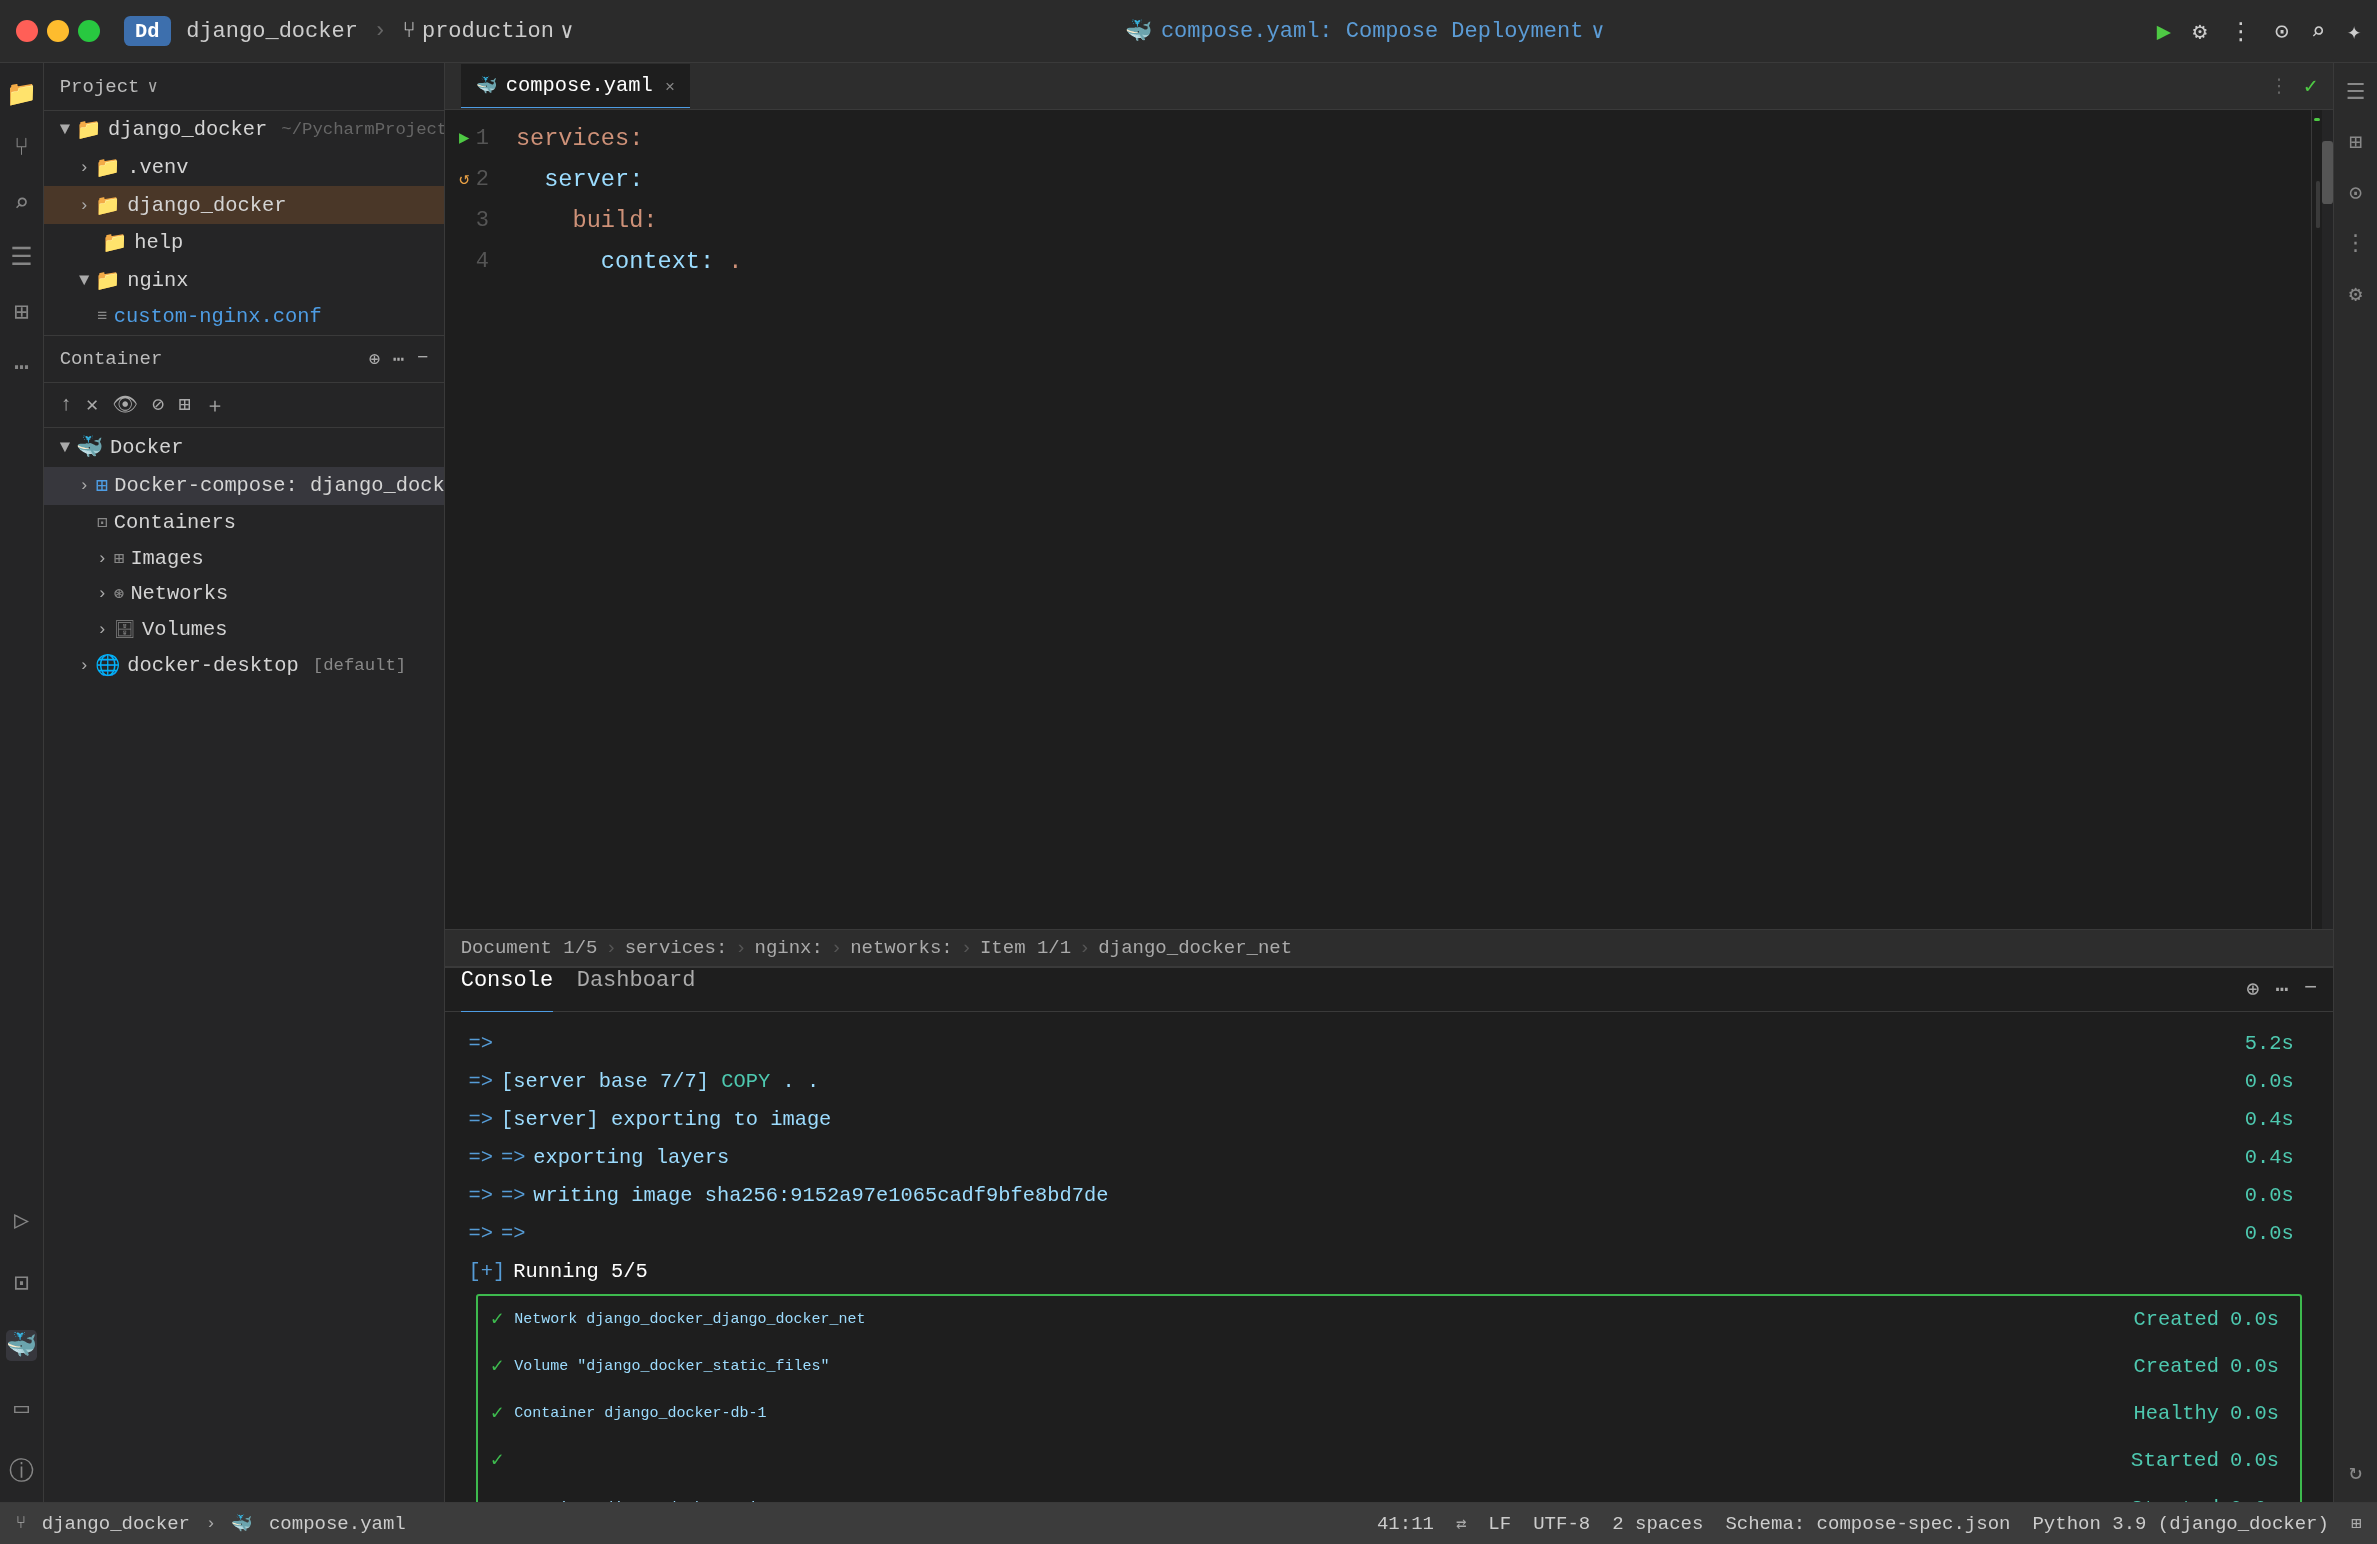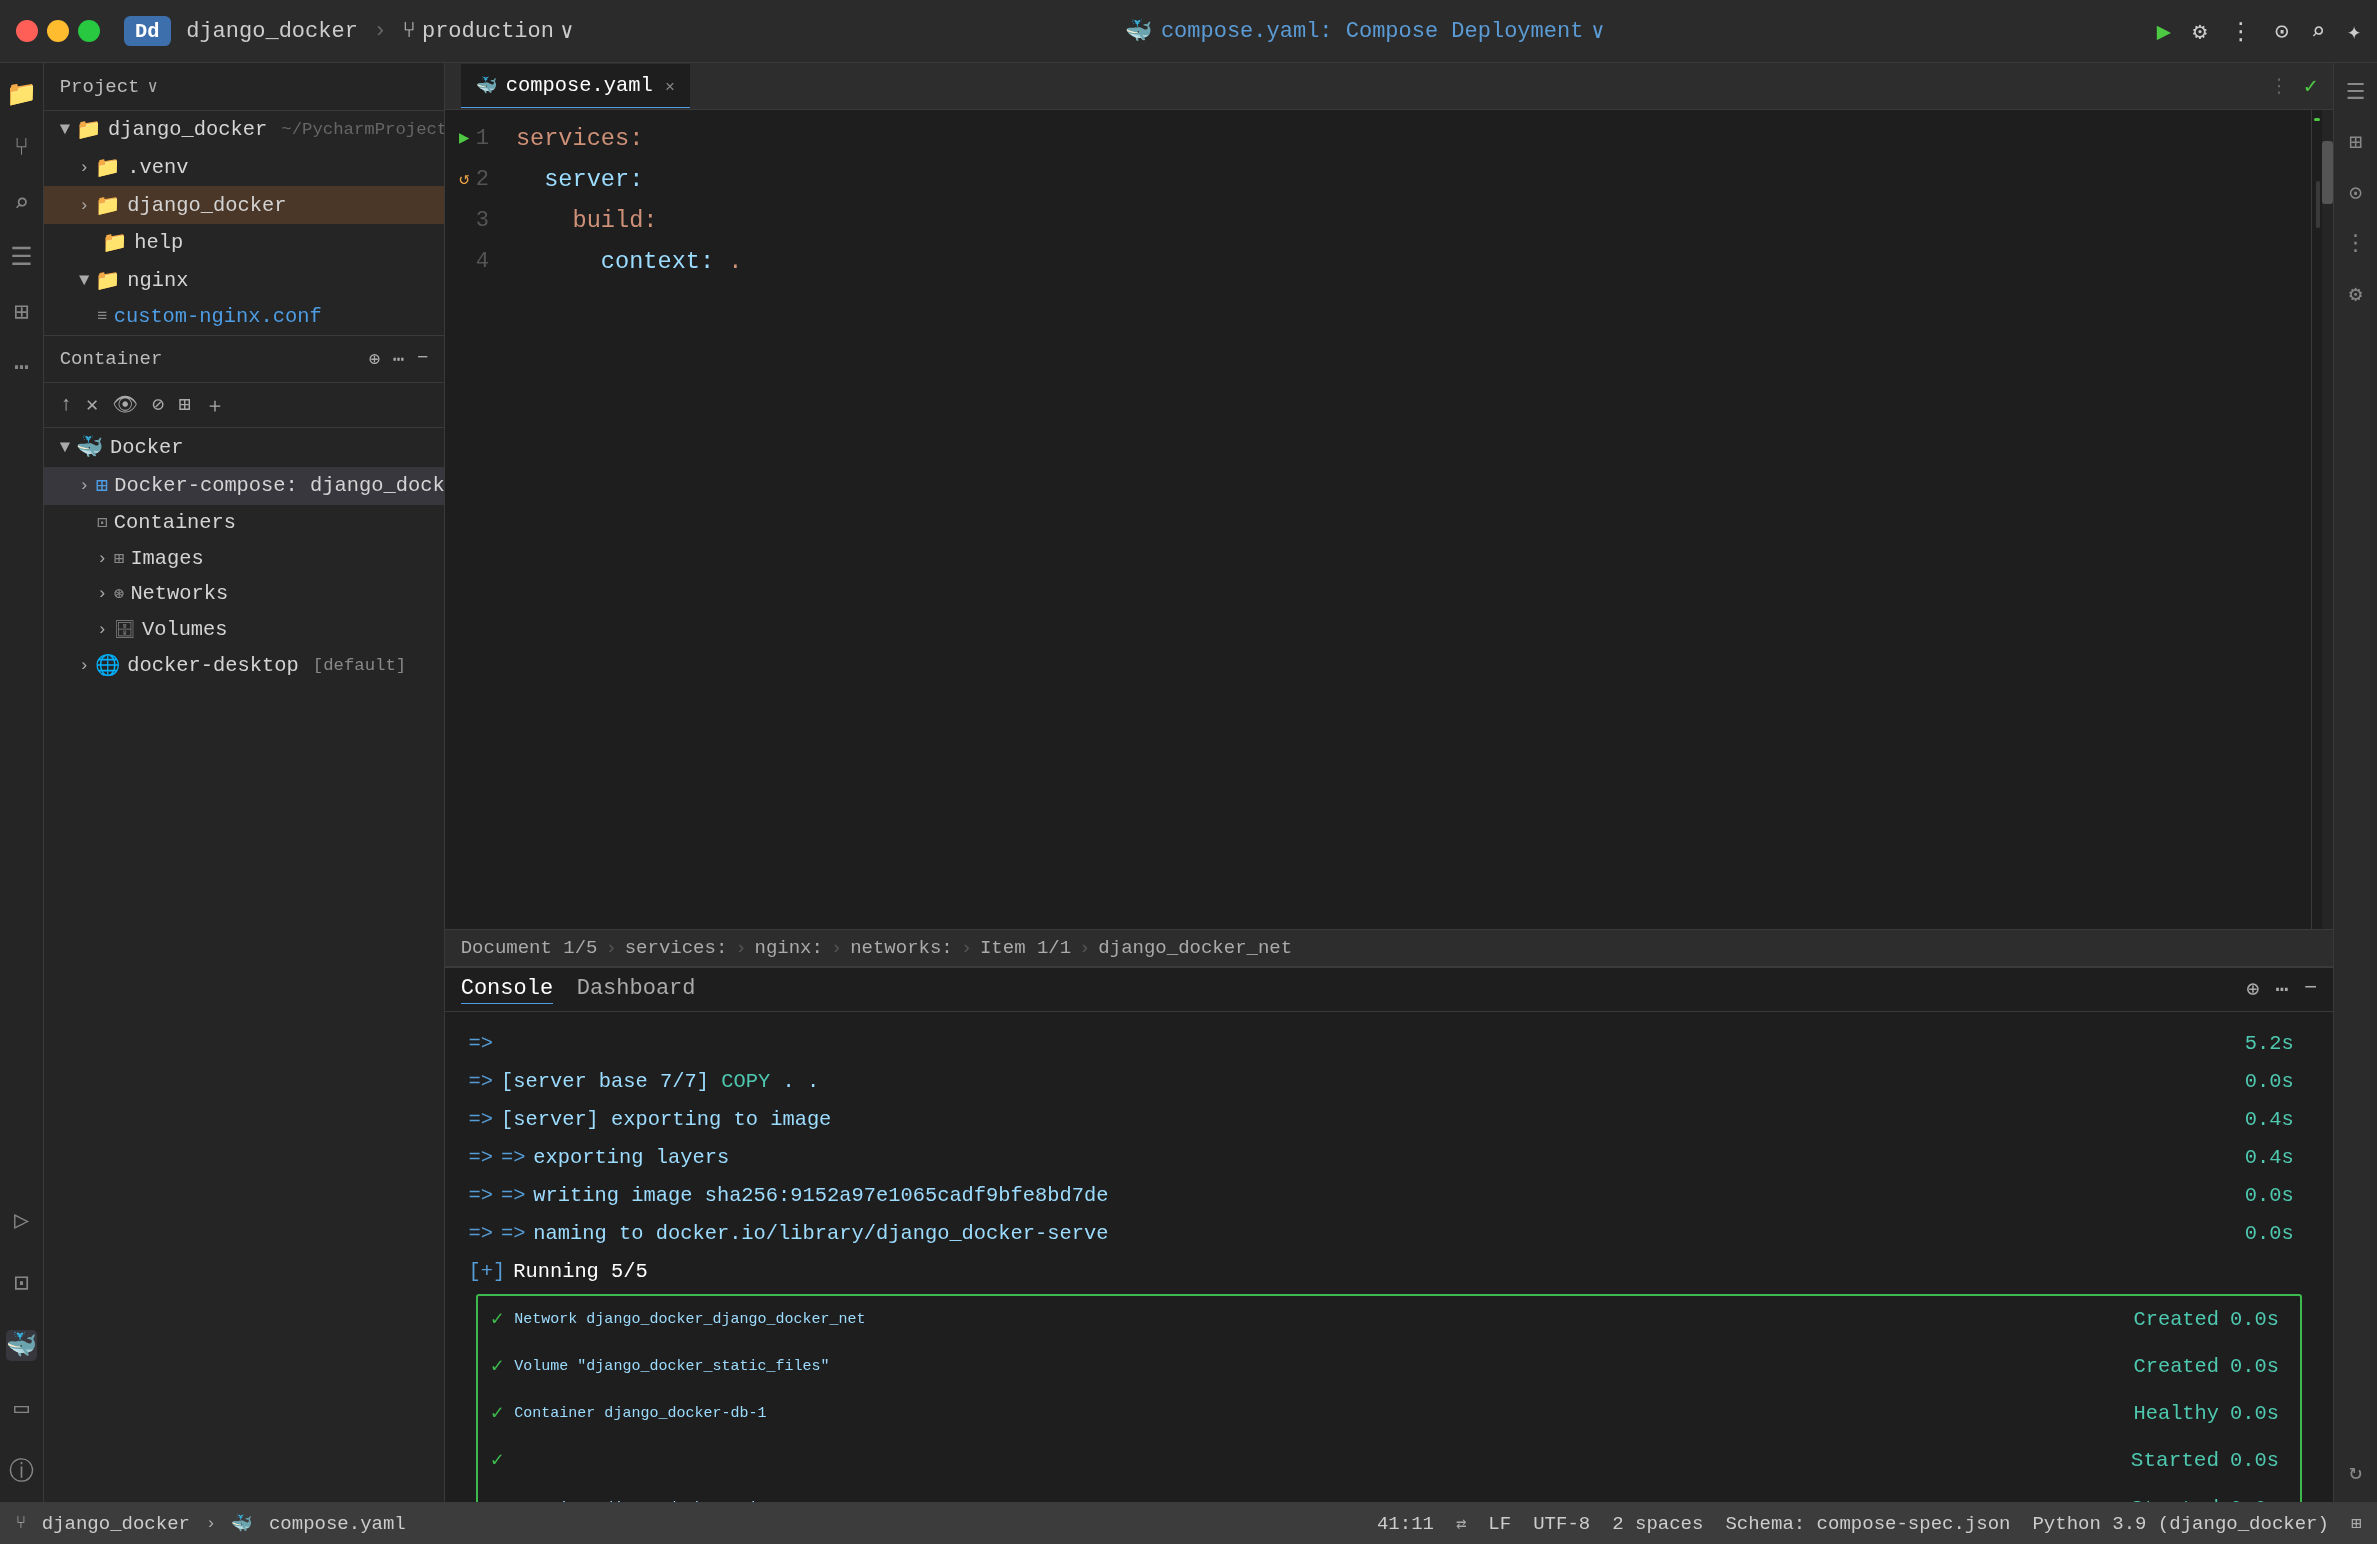--- a/index.html
+++ b/index.html
@@ -278,21 +278,21 @@
       display: flex;
       align-items: center;
       padding: 0 15.7px;
       gap: 23.6px;
       border-bottom: 0.8px solid #3a3a3a;
     }
     .console-tab {
       font-size: 22px;
       cursor: pointer;
       color: #aaa;
-      padding-bottom: 2px;
+      padding-bottom: 18px;
     }
     .console-tab.active {
       color: #fff;
       border-bottom: 1.6px solid #4e9de4;
     }
     .console-icons {
       margin-left: auto;
       display: flex;
       gap: 15.7px;
     }
@@ -676,21 +676,20 @@
         <div class="console-line">
           <span class="c-arrow">=&gt;</span>
           <span class="c-arrow">=&gt;</span>
           <span class="c-text">writing image sha256:9152a97e1065cadf9bfe8bd7de</span>
           <span class="c-time">0.0s</span>
         </div>
 
         <div class="console-line">
           <span class="c-arrow">=&gt;</span>
           <span class="c-arrow">=&gt;</span>
-          <span class="c-text">naming to docker.io/library/django_docker-serve</span>
           <span class="c-time">0.0s</span>
         </div>
 
         <div class="console-line">
           <span class="c-bracket">[+]</span>
           <span class="c-running">Running 5/5</span>
         </div>
 
         <div class="green-box">
 

